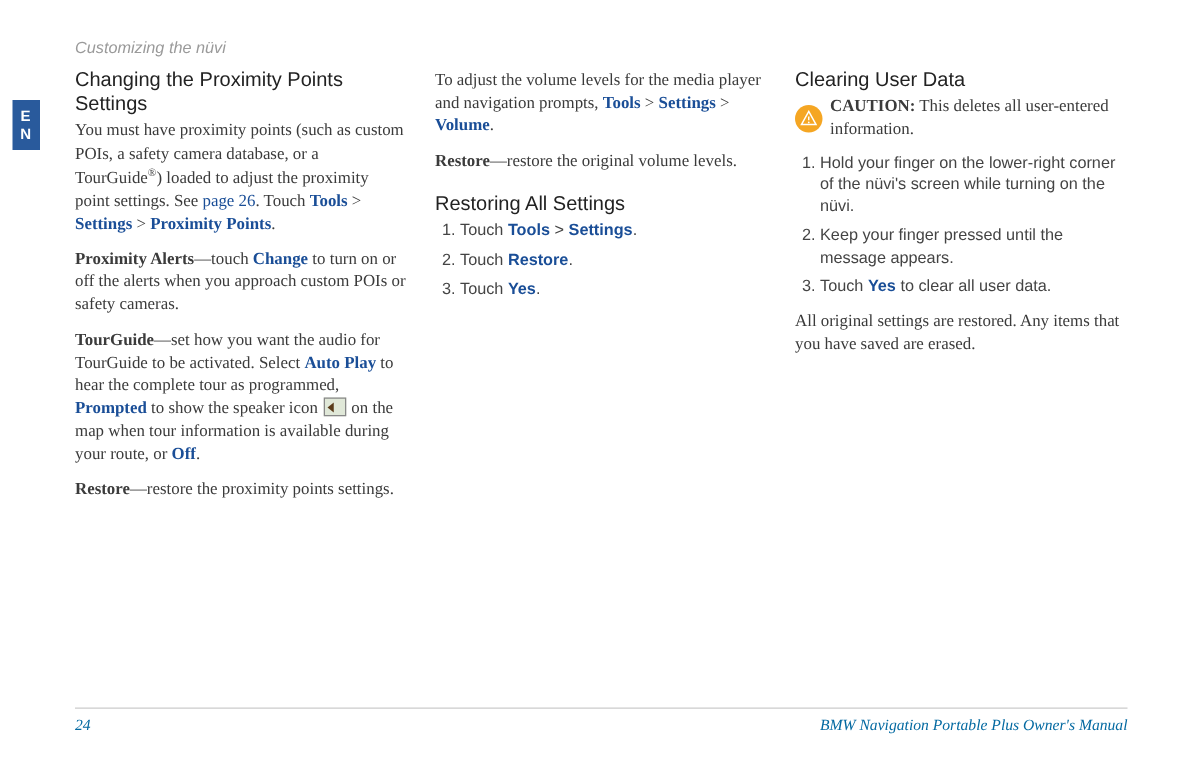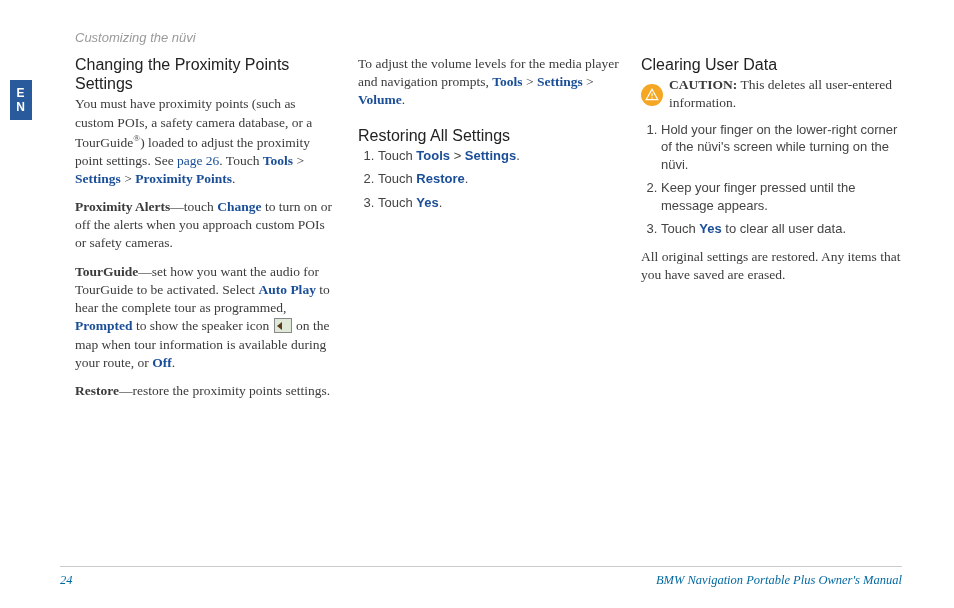--- a/index.html
+++ b/index.html
@@ -6,21 +6,21 @@
   body {
     width: 954px;
     height: 608px;
     background: #fff;
     font-family: "Times New Roman", Times, serif;
     color: #3b3b3b;
     position: relative;
     overflow: hidden;
   }
   .page {
-    padding: 30px 52px 0 75px;
+    padding: 30px 52px 0 60px;
   }
   .running-head {
     font-style: italic;
     color: #9a9a9a;
     font-size: 13px;
     margin-bottom: 10px;
     font-family: Arial, Helvetica, sans-serif;
   }
   .lang-tab {
     position: absolute;
@@ -137,20 +137,23 @@
 
     <p>
       <span class="kb">Restore</span><span>—restore the proximity points settings.</span>
     </p>
 
 
     <p style="break-before:column;">
       <span>To adjust the volume levels for the media player and navigation prompts, </span><span class="kw">Tools</span><span> &gt; </span><span class="kw">Settings</span><span> &gt; </span><span class="kw">Volume</span><span>.</span>
     </p>
 
+    <p>
+      <span class="kb">Restore</span><span>—restore the original volume levels.</span>
+    </p>
 
     <div class="nobreak">
     <h2 class="sp">Restoring All Settings</h2>
     <ol class="steps">
       <li><span>Touch </span><span class="kw">Tools</span><span> &gt; </span><span class="kw">Settings</span><span>.</span></li>
       <li><span>Touch </span><span class="kw">Restore</span><span>.</span></li>
       <li><span>Touch </span><span class="kw">Yes</span><span>.</span></li>
     </ol>
     </div>
 

